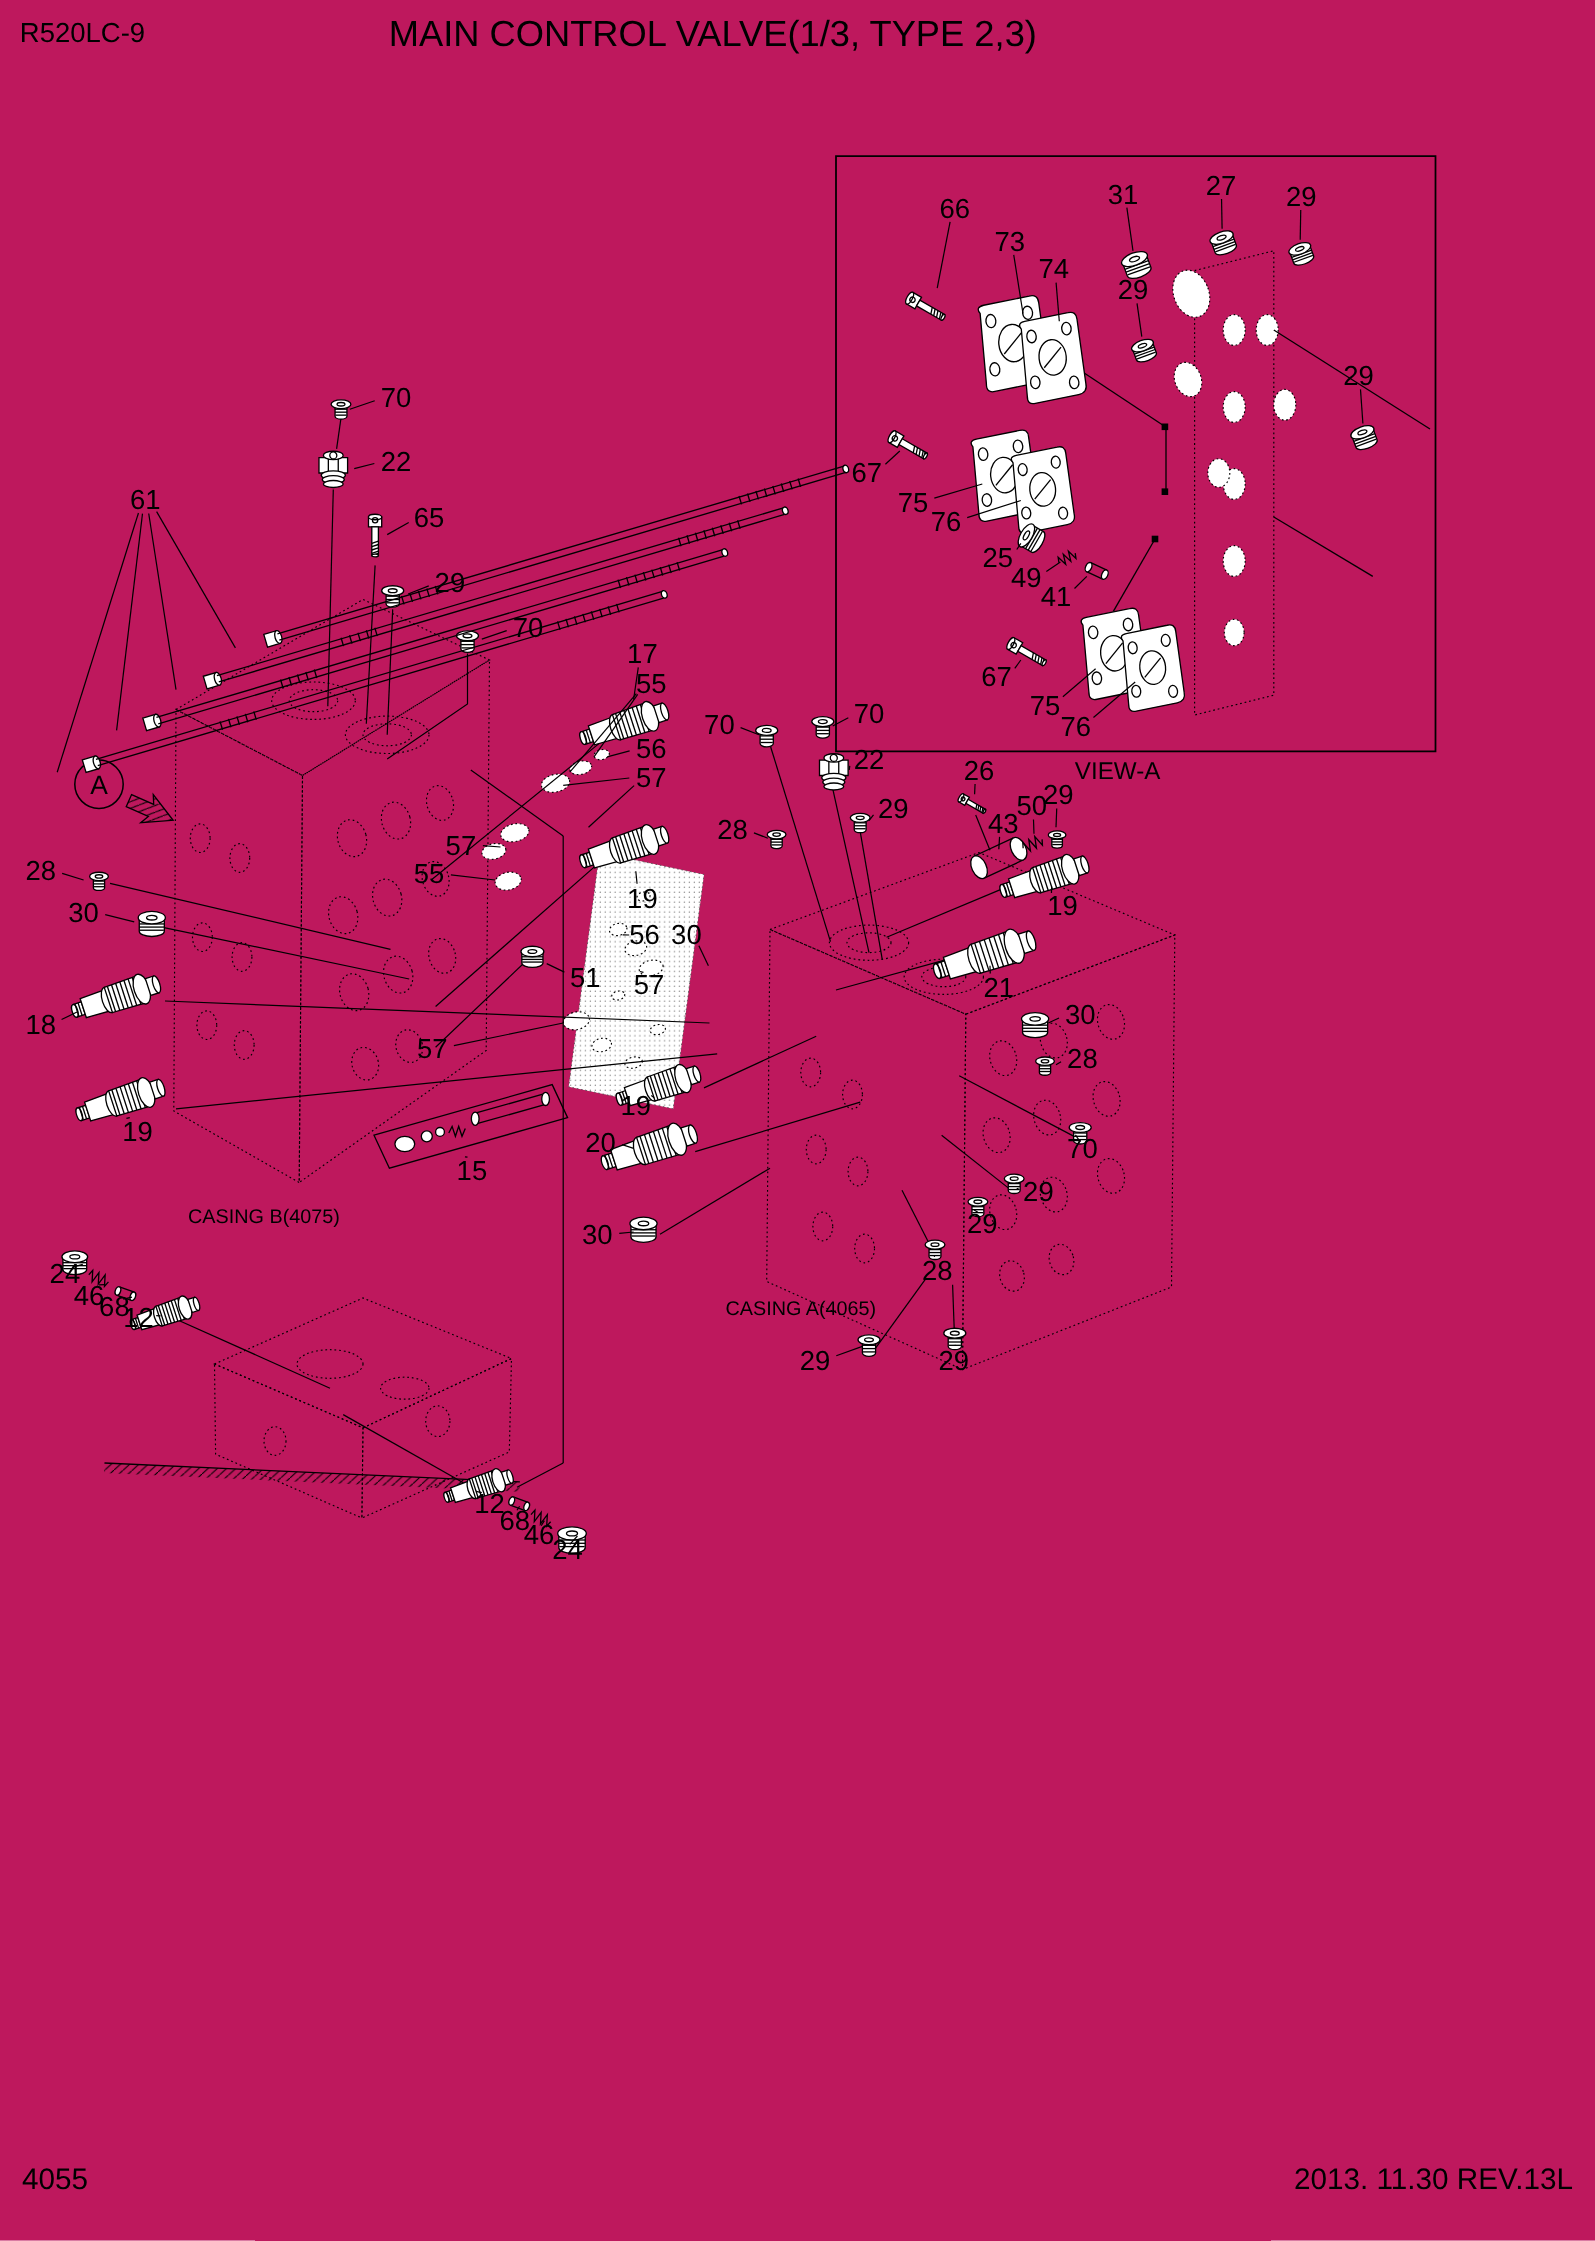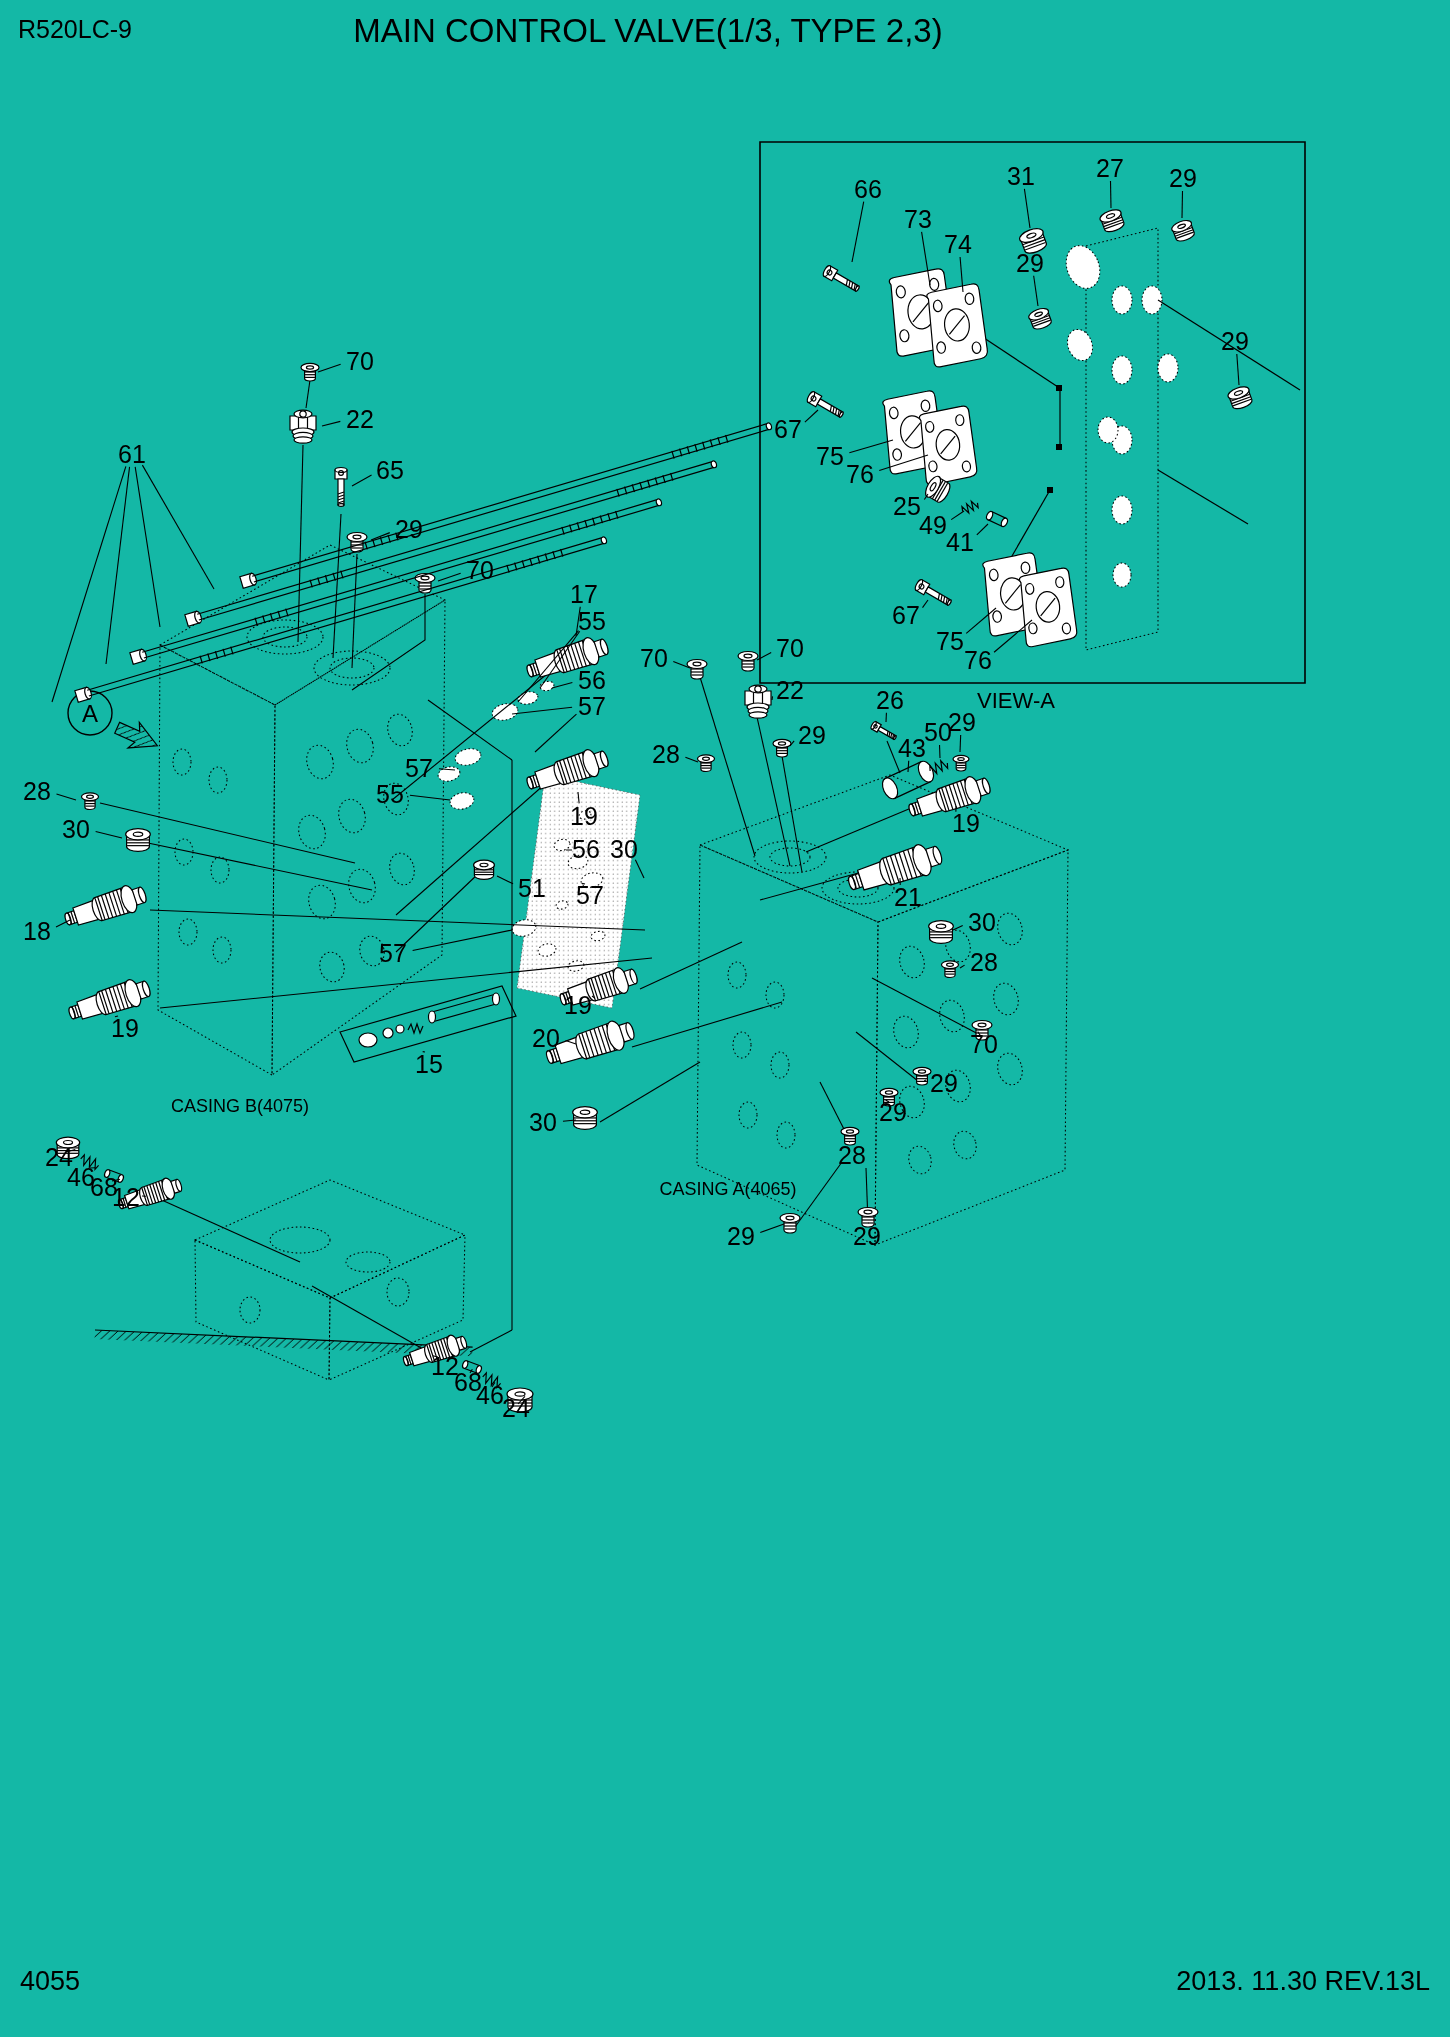--- a/index.html
+++ b/index.html
@@ -1,16 +1,16 @@
 <!DOCTYPE html>
 <html><head>
 <meta charset="utf-8">
 <style>
   html,body{margin:0;padding:0;background:#fff;}
-  #page{position:relative;width:1450px;height:2037px;background:#14b8a6;font-family:"Liberation Sans",sans-serif;}
+  #page{position:relative;width:1450px;height:2037px;background:#be185d;font-family:"Liberation Sans",sans-serif;}
   svg{position:absolute;left:0;top:0;}
   svg *{vector-effect:non-scaling-stroke;}
   .lbl{font-family:"Liberation Sans",sans-serif;font-size:25px;fill:#000;text-anchor:middle;}
   .cap{font-family:"Liberation Sans",sans-serif;font-size:18px;fill:#000;text-anchor:middle;}
   .viewcap{font-family:"Liberation Sans",sans-serif;font-size:22px;fill:#000;text-anchor:middle;}
   .ttl{font-family:"Liberation Sans",sans-serif;font-size:33px;fill:#000;text-anchor:middle;}
   .mdl{font-family:"Liberation Sans",sans-serif;font-size:25px;fill:#000;}
   .ftr{font-family:"Liberation Sans",sans-serif;font-size:27px;fill:#000;}
   .mkA{font-family:"Liberation Sans",sans-serif;font-size:24px;fill:#000;text-anchor:middle;}
   .ld{stroke:#000;stroke-width:1.1;fill:none;}

